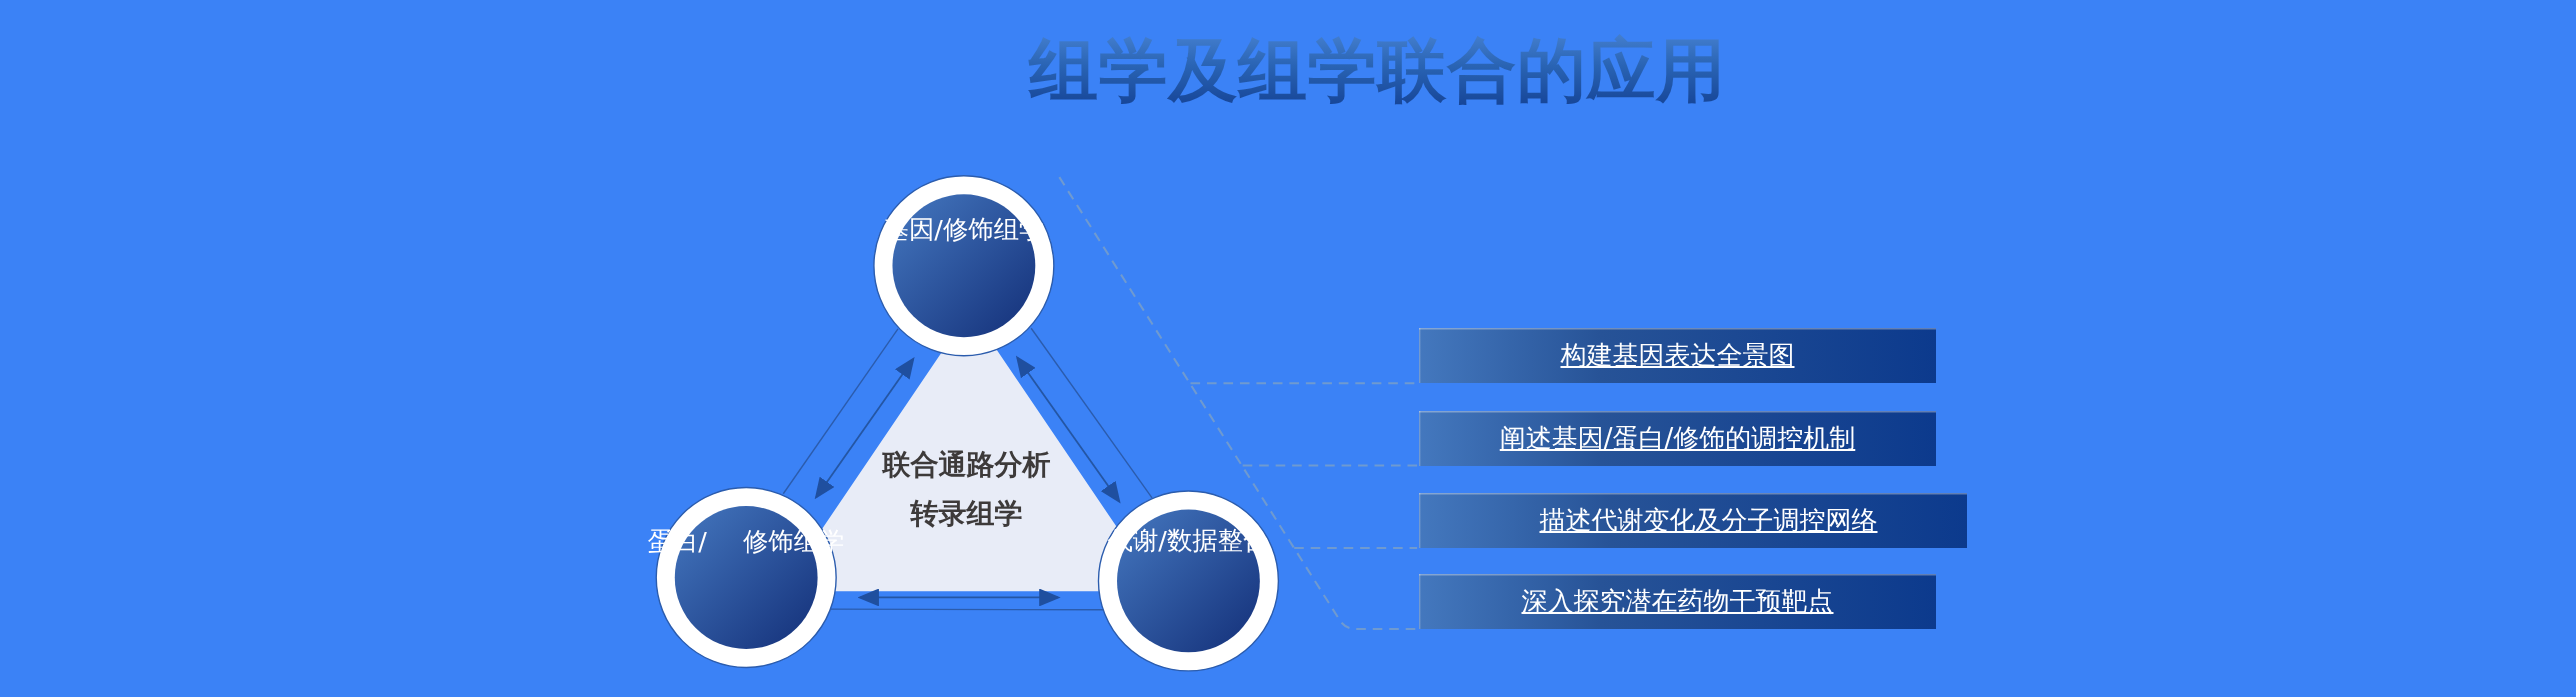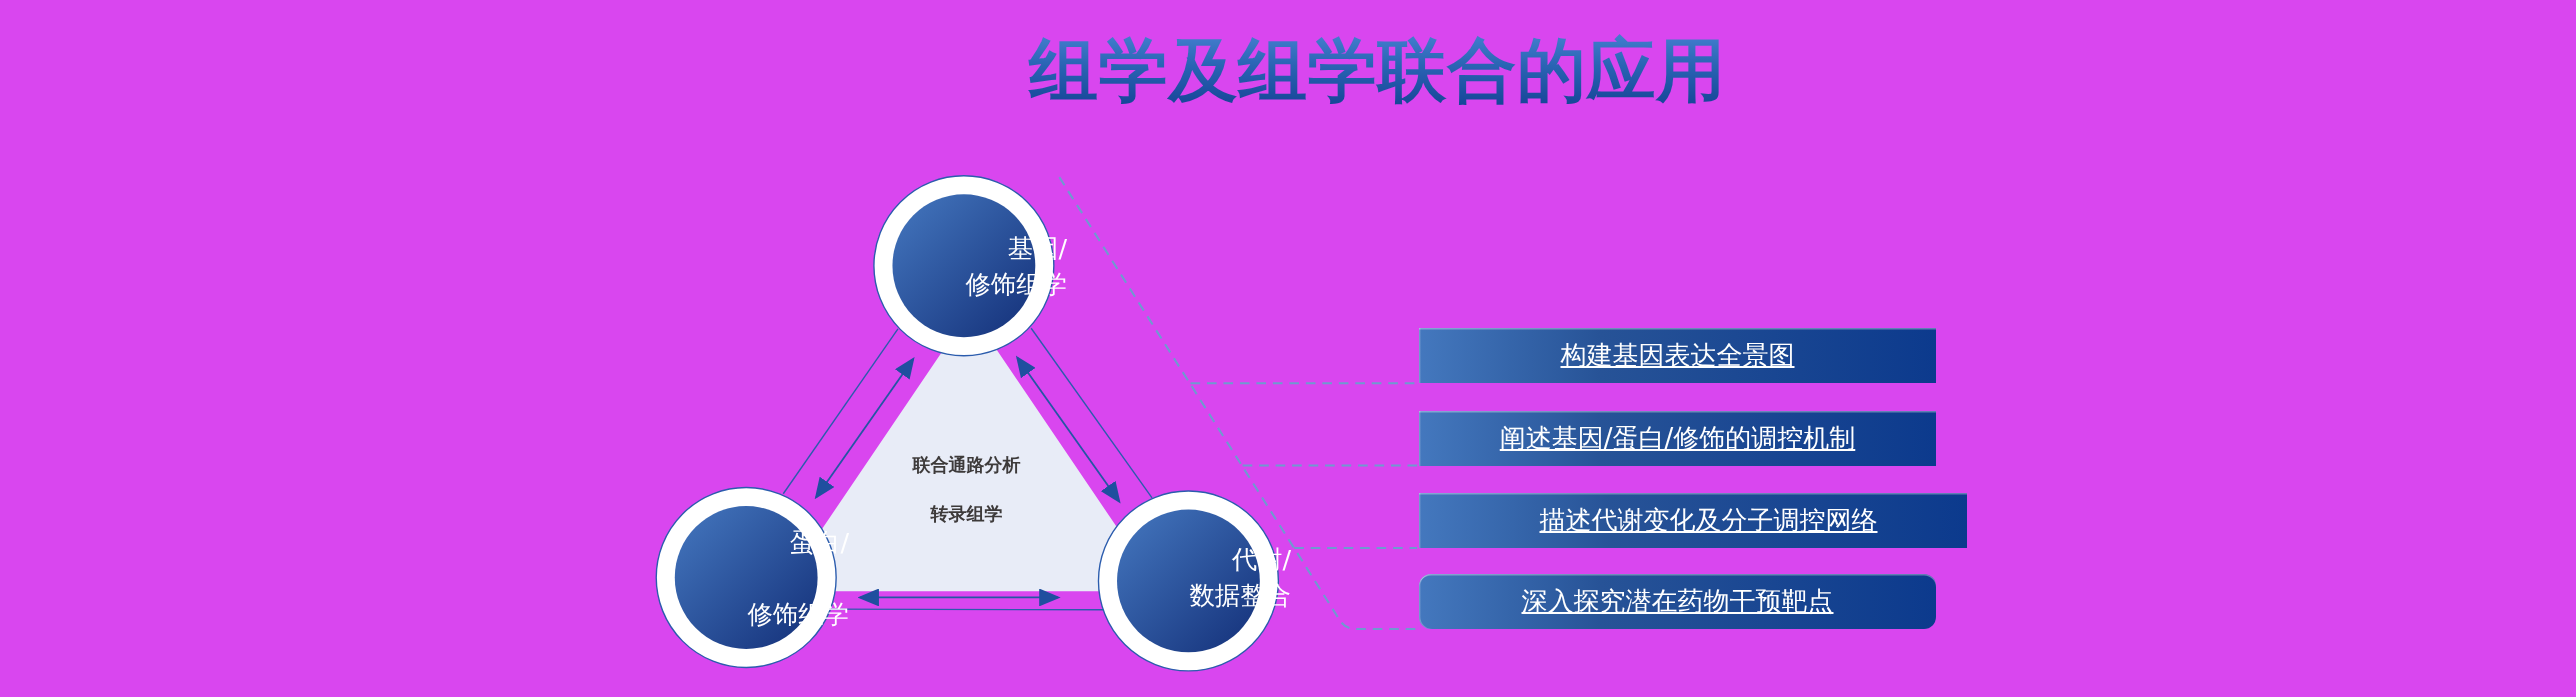--- a/index.html
+++ b/index.html
@@ -1,48 +1,48 @@
 <!DOCTYPE html>
 <html style="font-size:11px"><head>
 <meta charset="utf-8">
 <style>
   html,body{margin:0;padding:0;background:#ffffff;}
   .stage{
-    position:relative;width:2576px;height:697px;background:#d946ef;overflow:hidden;
+    position:relative;width:2576px;height:697px;background:#3b82f6;overflow:hidden;
     font-family:"DejaVu Sans","Liberation Sans",sans-serif;
   }
   .title{
     position:absolute;left:955px;top:25px;width:845px;height:89px;
     text-align:center;font-size:69px;font-weight:900;letter-spacing:0.7px;
     background:linear-gradient(180deg,#4b86d6 0%,#2a64b4 45%,#123f92 100%);
     -webkit-background-clip:text;background-clip:text;color:transparent;
     white-space:nowrap;
   }
   svg.diagram{position:absolute;left:0;top:0;}
   .node-label{
-    position:absolute;width:206px;display:flex;flex-direction:column;
-    align-items:flex-end;justify-content:center;color:#ffffff;
+    position:absolute;width:206px;display:flex;flex-direction:row;
+    align-items:flex-start;justify-content:center;color:#ffffff;
     font-size:25.4px;font-weight:500;line-height:36px;text-align:center;white-space:nowrap;
   }
   .center-label{
     position:absolute;left:795px;top:440px;width:343px;
     display:flex;flex-direction:column;align-items:center;
-    color:#3d3a3a;font-size:18px;font-weight:600;text-align:center;white-space:nowrap;
+    color:#3d3a3a;font-size:28px;font-weight:600;text-align:center;white-space:nowrap;
   }
   .center-label .cl1{line-height:49px;}
   .center-label .cl2{line-height:49px;}
   .bar{
     position:absolute;left:1419px;width:517px;height:55px;
     background:linear-gradient(90deg,#4478be 0%,#275397 35%,#0c3a8d 100%);
     color:#ffffff;font-size:26px;font-weight:500;
     display:flex;align-items:center;justify-content:center;white-space:nowrap;
     box-shadow:inset 0 1.4px 0 rgba(255,255,255,0.35), inset 1.4px 0 0 rgba(255,255,255,0.25);
     text-decoration:underline;
   }
-  .bar1{top:328px;} .bar2{top:411px;} .bar3{top:493px;padding-left:31px;} .bar4{top:574px;border-radius:12px;}
+  .bar1{top:328px;} .bar2{top:411px;} .bar3{top:493px;padding-left:31px;} .bar4{top:574px;}
 </style>
 </head>
 <body>
 
 <div class="stage">
 
   <div class="title">组学及组学联合的应用</div>
 
   <svg class="diagram" width="2576" height="697" viewBox="0 0 3750 1015">
     <defs>

